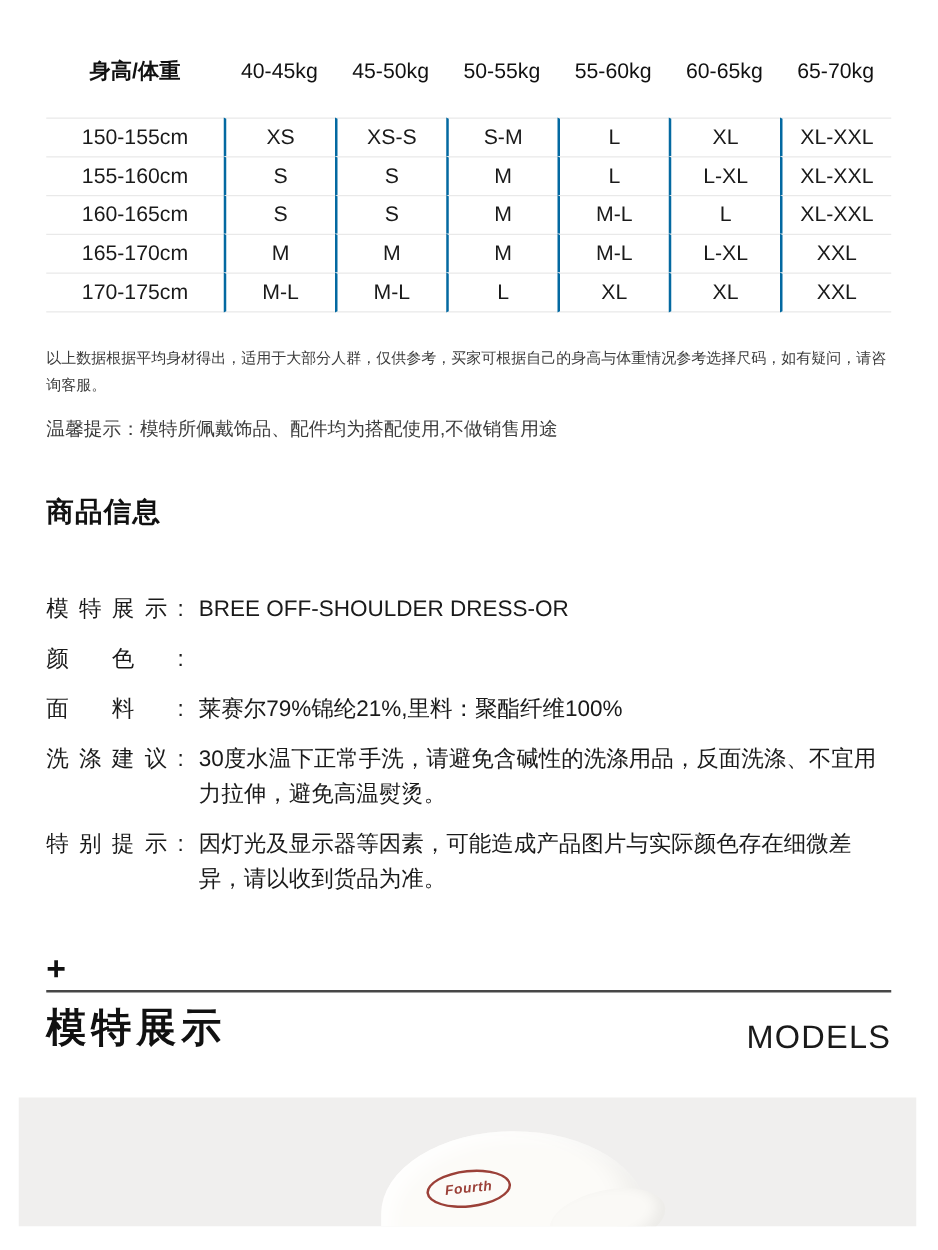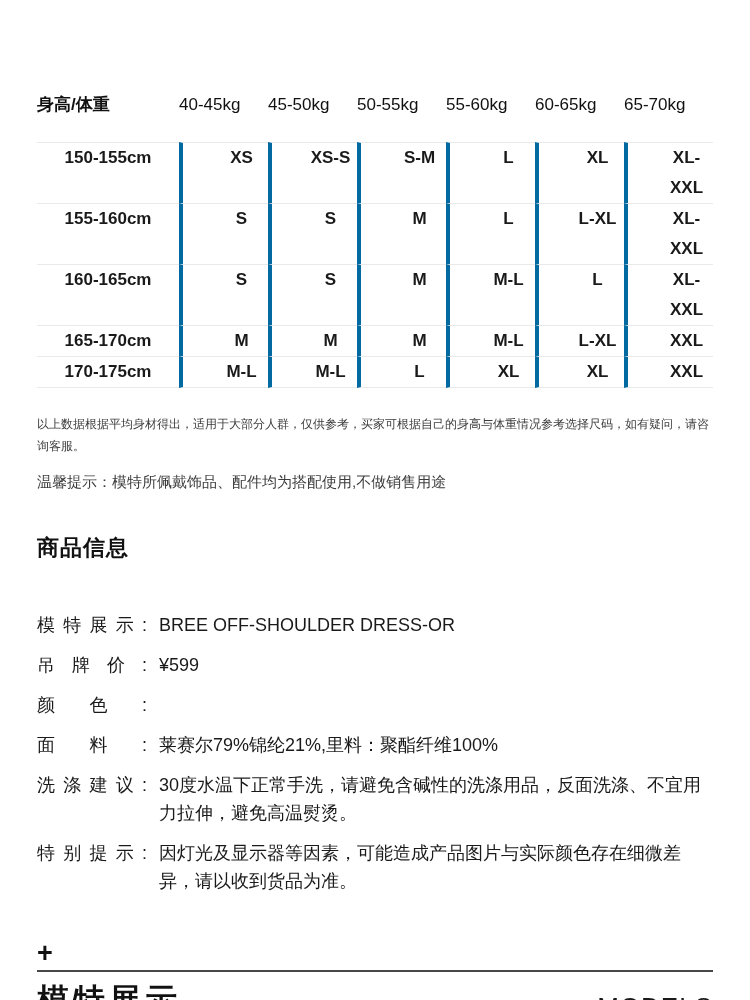--- a/index.html
+++ b/index.html
@@ -6,25 +6,25 @@
   body {
     width:750px; height:1000px; background:#ffffff;
     font-family:"Liberation Sans","DejaVu Sans",sans-serif;
     color:#1a1a1a; overflow:hidden;
   }
   .content { padding:0 37px; }
 
   
   .sc-grid { display:grid; grid-template-columns:142px repeat(6,1fr); }
   .sc-header { margin-top:44px; }
-  .sc-head-cell { font-size:17px; text-align:left; line-height:26px; color:#111;margin-top:48px; }
+  .sc-head-cell { font-size:17px; text-align:center; line-height:26px; color:#111; }
   .sc-head-cell.first { font-weight:bold; }
   .sc-body { margin-top:24px; }
-  .sc-cell { text-align:center; font-size:17px; line-height:30px; border-top:1px solid #e9e9e9; color:#1a1a1a;font-weight:bold; }
-  .sc-cell.vline { border-left:4px solid #0369a1;padding-left:32px; }
+  .sc-cell { text-align:center; font-size:17px; line-height:30px; border-top:1px solid #e9e9e9; color:#1a1a1a; }
+  .sc-cell.vline { border-left:2px solid #0369a1; }
   .sc-cell.lastrow { border-bottom:1px solid #e9e9e9; }
 
   
   .disclaimer { margin-top:25px; font-size:12px; line-height:22px; color:#3c3c3c; }
   .tip { font-size:15px; line-height:20px; color:#3c3c3c; }
 
   
   .section-title { margin-top:41px; font-size:22px; font-weight:bold; color:#111; letter-spacing:1px; }
   .info-list { margin-top:48px; }
   .info-row { display:flex; align-items:flex-start; margin-bottom:12px; }
@@ -108,24 +108,20 @@
   <p class="tip">温馨提示：模特所佩戴饰品、配件均为搭配使用,不做销售用途</p>
 
   <h2 class="section-title">商品信息</h2>
 
   <div class="info-list">
       <div class="info-row">
         <span class="info-label">模特展示:</span>
         <span class="info-value">BREE OFF-SHOULDER DRESS-OR</span>
       </div>
       <div class="info-row">
-        <span class="info-label">吊牌价:</span>
-        <span class="info-value">¥599</span>
-      </div>
-      <div class="info-row">
         <span class="info-label">颜色:</span>
       </div>
       <div class="info-row">
         <span class="info-label">面料:</span>
         <span class="info-value">莱赛尔79%锦纶21%,里料：聚酯纤维100%</span>
       </div>
       <div class="info-row">
         <span class="info-label">洗涤建议:</span>
         <span class="info-value">30度水温下正常手洗，请避免含碱性的洗涤用品，反面洗涤、不宜用力拉伸，避免高温熨烫。</span>
       </div>

